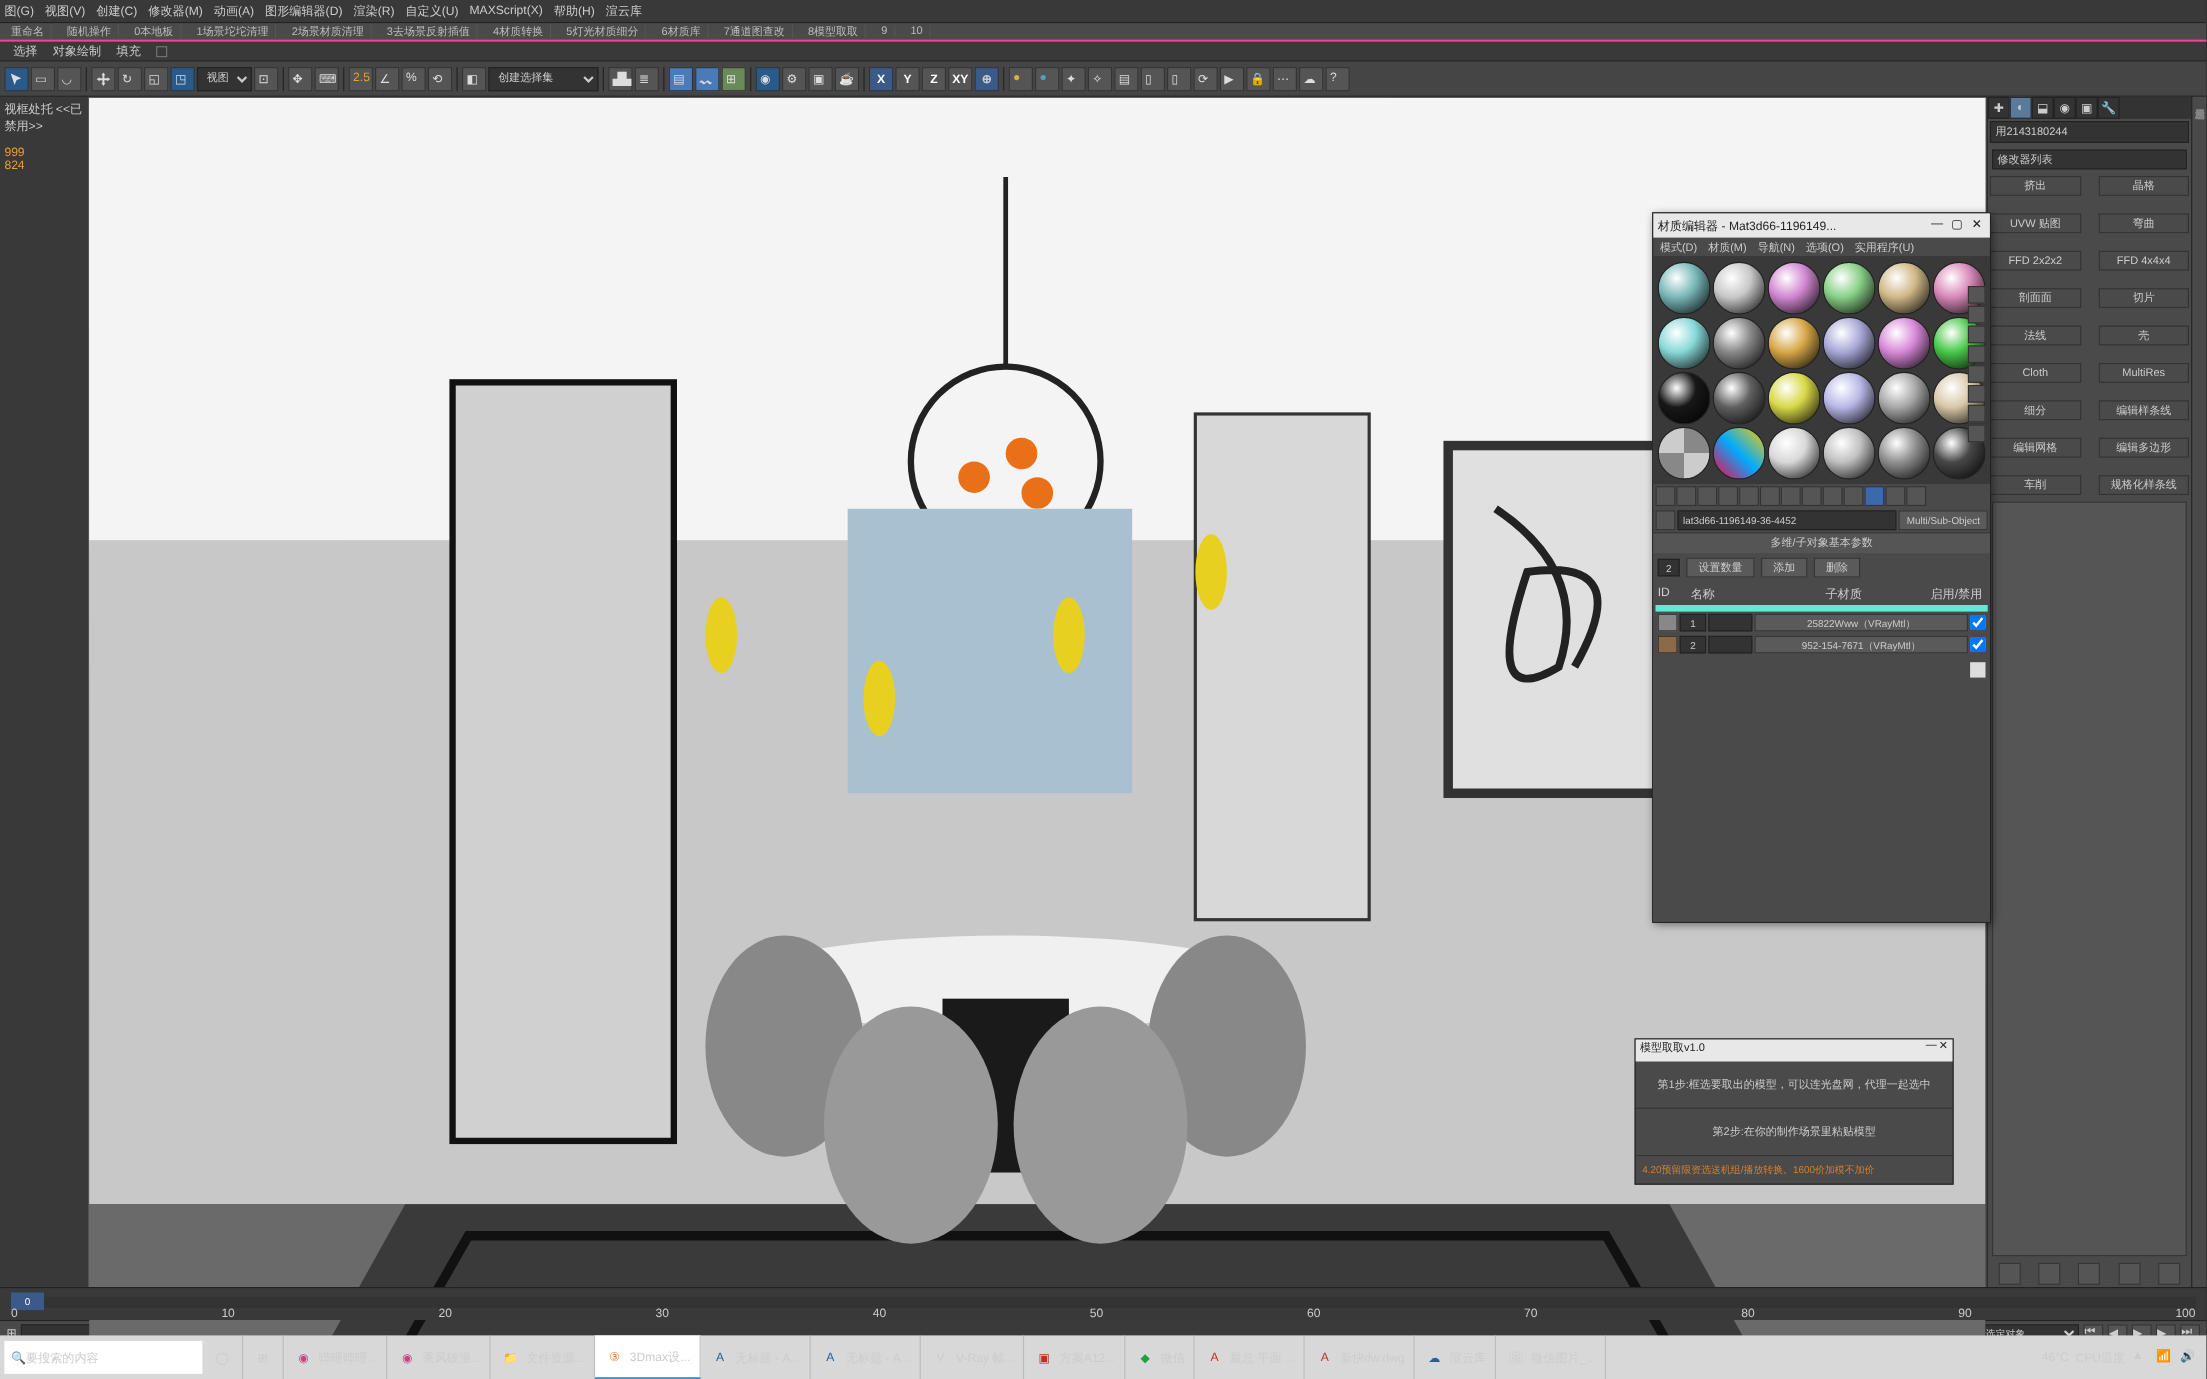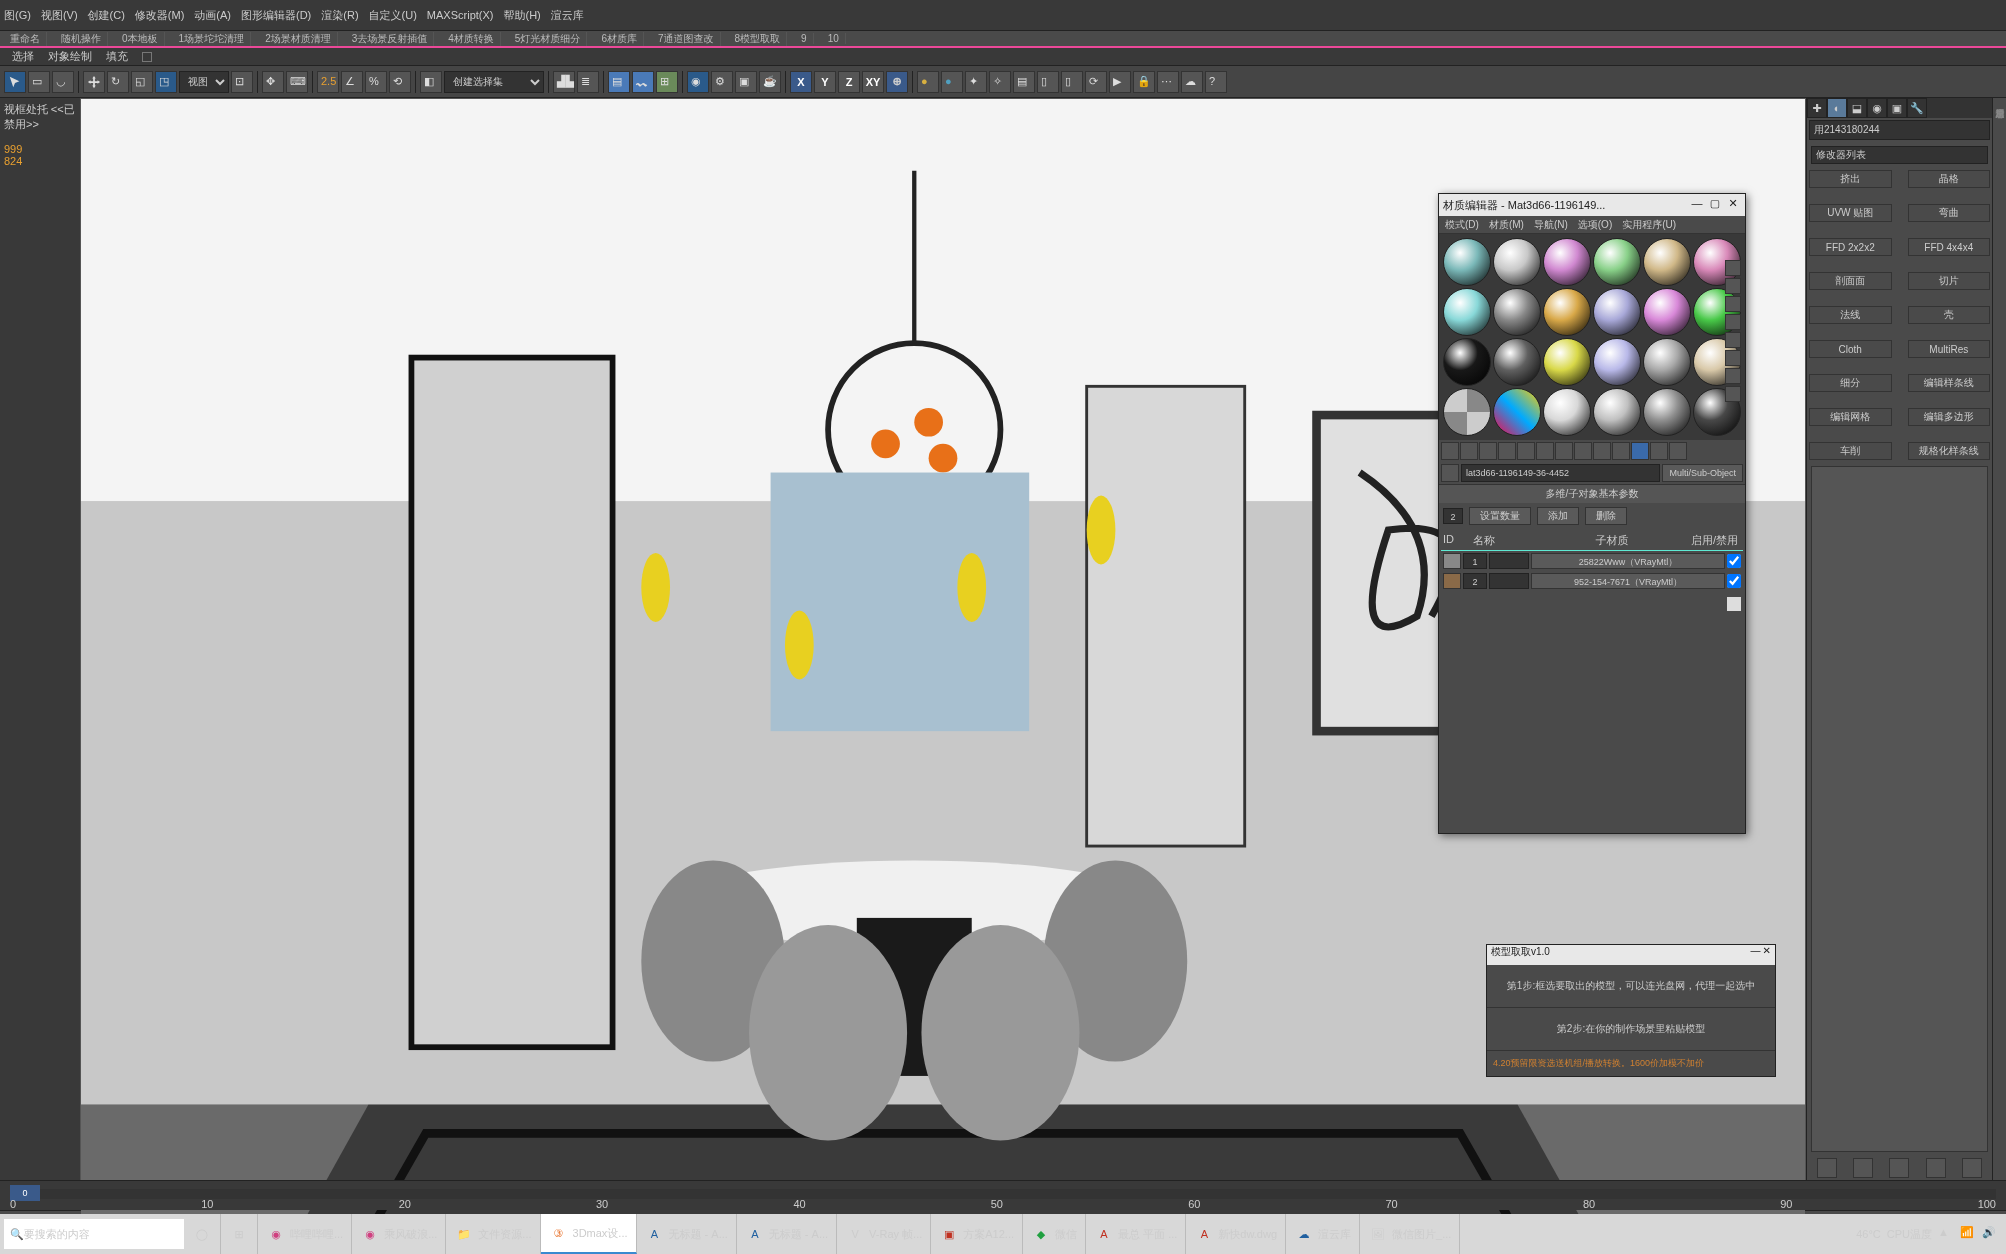--- a/index.html
+++ b/index.html
@@ -1,17 +1,17 @@
 <!DOCTYPE html>
 <html><head>
 <meta charset="utf-8">
 <style>
 *{margin:0;padding:0;box-sizing:border-box;font-family:"Microsoft YaHei",sans-serif;font-size:11px;color:#ccc}
 body{background:#393939;width:2006px;height:1254px;overflow:hidden;position:relative}
-.menubar{height:30px;background:#393939;display:flex;align-items:center;padding-left:4px;gap:10px}
+.menubar{height:20px;background:#393939;display:flex;align-items:center;padding-left:4px;gap:10px}
 .menubar span{font-size:11px;color:#ccc;cursor:pointer}
 .hintbar{height:18px;background:#4a4a4a;display:flex;align-items:center;gap:8px;padding-left:4px;border-top:1px solid #222;border-bottom:2px solid #ec4899}
 .hintbar span{font-size:10px;color:#bbb}
 .hintbar .cell{border-right:1px solid #555;padding:0 6px}
 .selbar{height:18px;background:#393939;display:flex;align-items:center;gap:14px;padding-left:12px;border-bottom:1px solid #222}
 .selbar span{font-size:11px;color:#ccc}
 .selbar .g{width:10px;height:10px;border:1px solid #777}
 .toolbar{height:32px;background:#454545;display:flex;align-items:center;padding:0 4px;gap:2px;border-bottom:1px solid #222}
 .tbtn{width:22px;height:22px;background:#555;border:1px solid #333;display:flex;align-items:center;justify-content:center;cursor:pointer}
 .tbtn.on{background:#2a5a8a}
@@ -33,21 +33,21 @@
 .rfield{height:20px;background:#333;border:1px solid #222;margin:2px;padding:2px 4px;font-size:10px}
 .rdrop{height:18px;background:#333;border:1px solid #222;margin:4px;font-size:10px;padding:1px 4px}
 .rgrid{display:grid;grid-template-columns:1fr 1fr;gap:16px;padding:2px}
 .rgrid button{height:18px;background:#4a4a4a;border:1px solid #333;color:#ccc;font-size:10px;cursor:pointer}
 .rbig{flex:1;background:#555;margin:4px;border:1px solid #333}
 .rrow{display:flex;justify-content:space-around;padding:2px}
 .rrow .b{width:20px;height:20px;background:#555;border:1px solid #333}
 .farright{width:14px;background:#4a4a4a;border-left:1px solid #222}
 .farright div{font-size:9px;color:#888;writing-mode:vertical-rl;padding:4px 0}
 
-.matwin{position:absolute;top:193px;left:1438px;width:308px;background:#4a4a4a;border:1px solid #222;box-shadow:2px 2px 8px rgba(0,0,0,0.5)}
+.matwin{position:absolute;top:193px;left:1502px;width:308px;background:#4a4a4a;border:1px solid #222;box-shadow:2px 2px 8px rgba(0,0,0,0.5)}
 .matwin .tb{height:22px;background:#e8e8e8;display:flex;align-items:center;padding:0 4px;justify-content:space-between}
 .matwin .tb span{color:#222;font-size:11px}
 .matwin .tb .x{width:16px;height:16px;color:#222;text-align:center;cursor:pointer}
 .matwin .mb{height:18px;display:flex;gap:10px;padding:2px 6px;border-bottom:1px solid #333}
 .matwin .mb span{font-size:10px;color:#ccc}
 .matsamples{display:grid;grid-template-columns:repeat(6,1fr);gap:2px;padding:4px;background:#393939}
 .sph{aspect-ratio:1;border-radius:50%;border:1px solid #222}
 .sidetools{position:absolute;right:2px;top:26px;width:18px;display:flex;flex-direction:column;gap:2px}
 .sidetools .s{width:16px;height:16px;background:#555;border:1px solid #333}
 .mattb{display:flex;gap:1px;padding:2px;background:#4a4a4a;flex-wrap:wrap}
@@ -55,21 +55,21 @@
 .mattb .b.blue{background:#3a6aaa}
 .matname{display:flex;padding:2px;gap:2px}
 .matname .d{width:18px;height:18px;background:#555;border:1px solid #333}
 .matname input{flex:1;height:18px;background:#333;border:1px solid #222;color:#ccc;font-size:9px;padding:0 4px}
 .matname button{height:18px;background:#5a5a5a;border:1px solid #333;color:#ccc;font-size:9px;padding:0 6px}
 .rollup{background:#4a4a4a;border-top:1px solid #333}
 .rollup .h{height:18px;background:#555;text-align:center;font-size:10px;line-height:18px}
 .rollup .r{display:flex;padding:4px;gap:6px;align-items:center}
 .rollup .r button{height:18px;background:#5a5a5a;border:1px solid #333;color:#ccc;font-size:10px;padding:0 10px}
 .subtable{padding:2px}
-.subtable .hdr{display:flex;font-size:10px;color:#aaa;padding:2px;border-bottom:1px solid #5eead4}
+.subtable .hdr{display:flex;font-size:10px;color:#aaa;padding:2px;border-bottom:6px solid #5eead4}
 .subtable .row{display:flex;align-items:center;padding:2px;gap:2px}
 .subtable .sw{width:18px;height:16px;background:#888;border:1px solid #333}
 .subtable .num{width:24px;height:16px;background:#333;border:1px solid #222;text-align:center;font-size:9px;line-height:16px}
 .subtable .btn{flex:1;height:16px;background:#5a5a5a;border:1px solid #333;font-size:9px;text-align:center;line-height:16px}
 .subtable .ck{width:14px;height:14px}
 .matblank{height:240px;background:#4a4a4a}
 .matblank .corner{float:right;width:14px;height:14px;background:#ddd;margin:4px}
 
 .extwin{position:absolute;top:944px;left:1486px;width:290px;background:#4a4a4a;border:1px solid #222}
 .extwin .tb{height:20px;background:#e8e8e8;display:flex;align-items:flex-start;justify-content:space-between;padding:0 4px}

